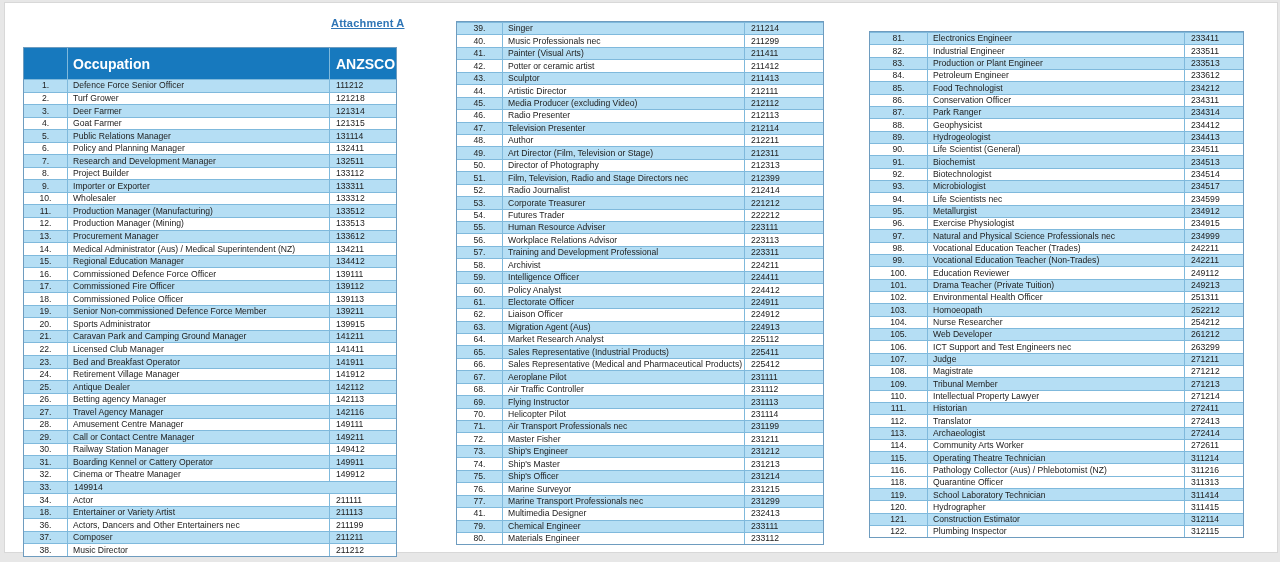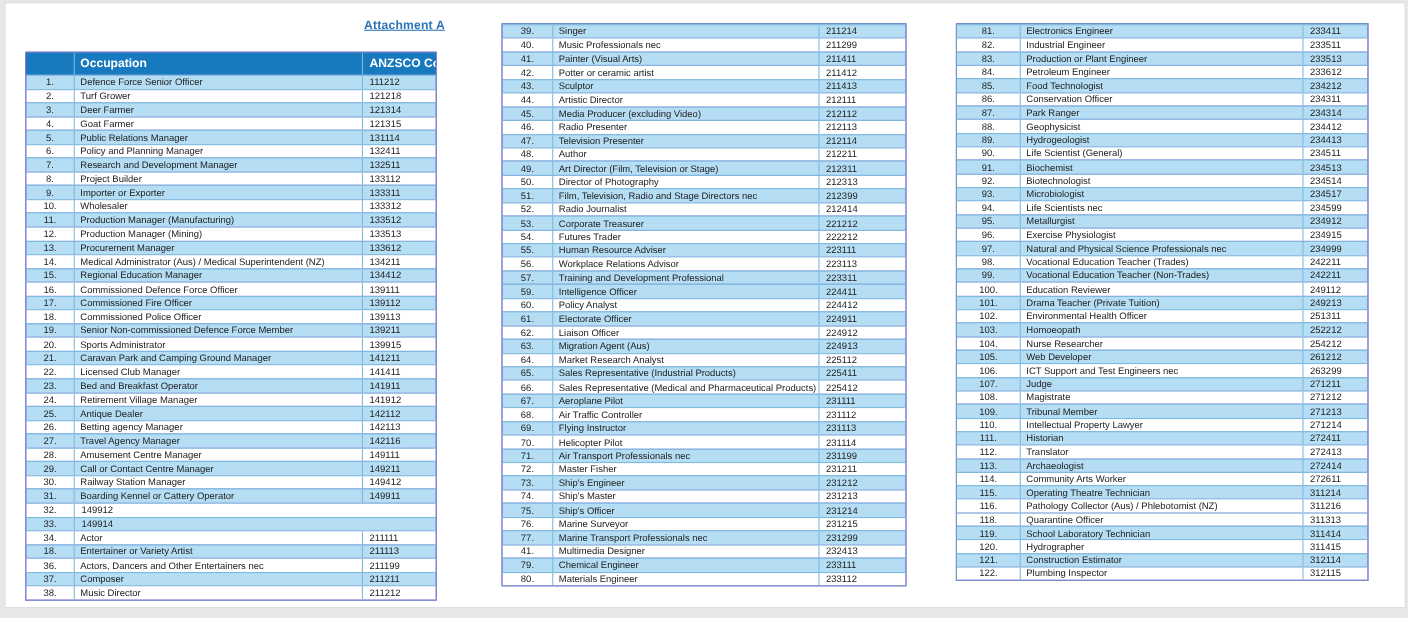--- a/index.html
+++ b/index.html
@@ -26,31 +26,31 @@
     letter-spacing: 0.2px;
   }
   .tbl {
     position: absolute;
     background: #6d28d9;
     border: 1px solid var(--outer, #6E9CBF);
     box-sizing: border-box;
   }
   .t1 { left: 18px;  top: 44px; width: 374px; --rh: 12.55px; }
   .t2 { left: 451px; top: 18px; width: 368px; --rh: 12.45px; }
-  .t3 { left: 864px; top: 18px; width: 375px; --rh: 12.33px; }
+  .t3 { left: 864px; top: 28px; width: 375px; --rh: 12.33px; }
   .t1 .row, .t1 .hdr { grid-template-columns: 44px 1fr 66px; }
   .t2 .row { grid-template-columns: 46px 1fr 78px; }
   .t3 .row { grid-template-columns: 58px 1fr 58px; }
   .hdr {
     display: grid;
-    height: 20px;
+    height: 31px;
     background: var(--hbg, #1779BE);
     color: var(--htext, #ffffff);
     font-weight: bold;
-    font-size: 11px;
+    font-size: 14px;
     box-sizing: border-box;
   }
   .row {
     display: grid;
     height: var(--rh);
     box-sizing: border-box;
     border-top: 1px solid var(--border, #7FB9DC);
     font-size: 8.6px;
     color: var(--text, #212121);
     background: #ffffff;
@@ -234,20 +234,21 @@
             <div class="c o">Railway Station Manager</div>
             <div class="c k">149412</div>
           </div>
           <div class="row alt">
             <div class="c n">31.</div>
             <div class="c o">Boarding Kennel or Cattery Operator</div>
             <div class="c k">149911</div>
           </div>
           <div class="row">
             <div class="c n">32.</div>
+            <div class="c o">Cinema or Theatre Manager</div>
             <div class="c k">149912</div>
           </div>
           <div class="row alt">
             <div class="c n">33.</div>
             <div class="c k">149914</div>
           </div>
           <div class="row">
             <div class="c n">34.</div>
             <div class="c o">Actor</div>
             <div class="c k">211111</div>
@@ -364,20 +365,25 @@
           </div>
           <div class="row">
             <div class="c n">56.</div>
             <div class="c o">Workplace Relations Advisor</div>
             <div class="c k">223113</div>
           </div>
           <div class="row alt">
             <div class="c n">57.</div>
             <div class="c o">Training and Development Professional</div>
             <div class="c k">223311</div>
+          </div>
+          <div class="row">
+            <div class="c n">58.</div>
+            <div class="c o">Archivist</div>
+            <div class="c k">224211</div>
           </div>
           <div class="row alt">
             <div class="c n">59.</div>
             <div class="c o">Intelligence Officer</div>
             <div class="c k">224411</div>
           </div>
           <div class="row">
             <div class="c n">60.</div>
             <div class="c o">Policy Analyst</div>
             <div class="c k">224412</div>

